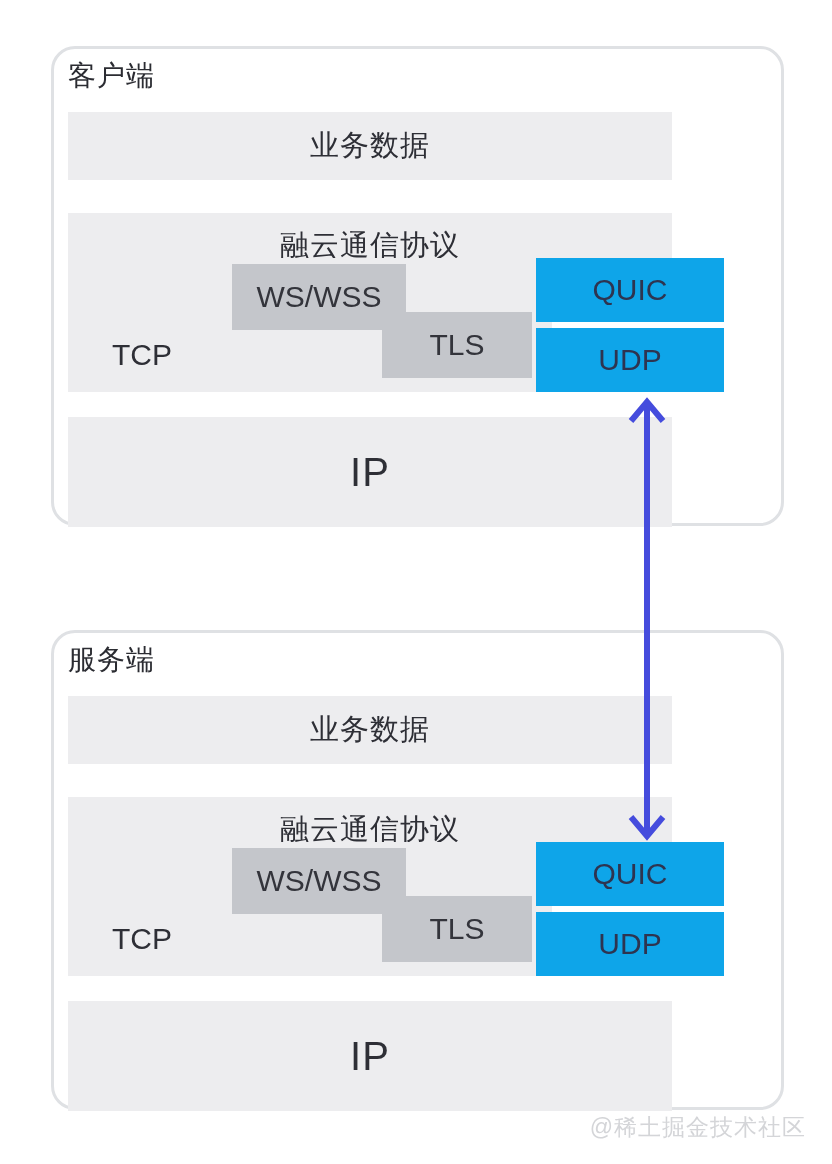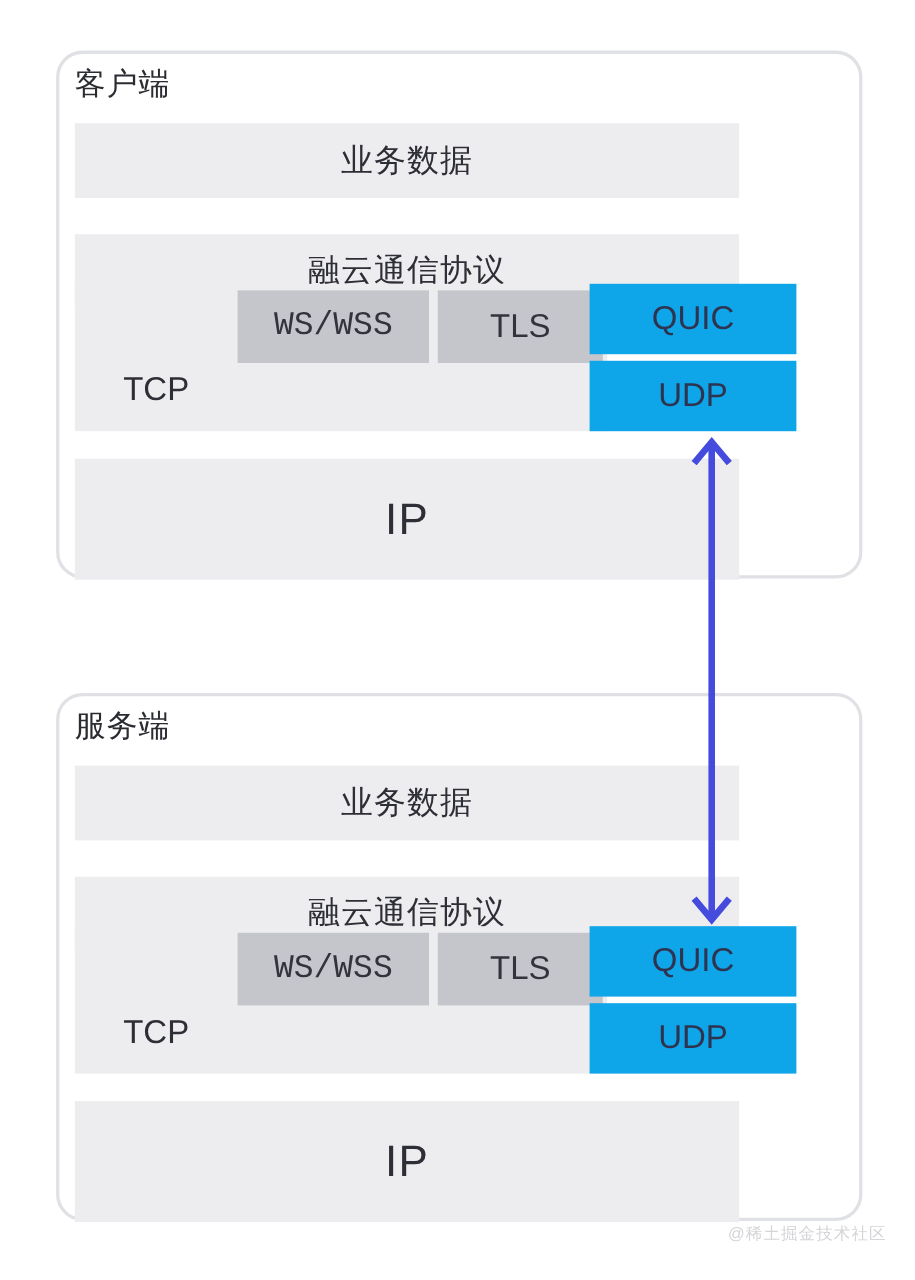--- a/index.html
+++ b/index.html
@@ -80,22 +80,22 @@
     position: absolute;
     top: 6px;
     height: 66px;
     background: #c4c6cb;
     display: flex;
     align-items: center;
     justify-content: center;
     font-size: 30px;
     color: #33343b;
   }
-  .subbox.ws  { left: 148px; width: 174px; font-family: Liberation Mono, monospace; }
-  .subbox.tls { left: 330px; width: 150px; }
+  .subbox.ws  { left: 164px; width: 174px; }
+  .subbox.tls { left: 314px; width: 150px; margin-top: 48px; }
 
   .quicbox, .udpbox {
     position: absolute;
     left: 468px;
     width: 188px;
     height: 64px;
     background: #0ea5e9;
     display: flex;
     align-items: center;
     justify-content: center;
@@ -122,21 +122,21 @@
     color: #2e3038;
     z-index: 6;
     letter-spacing: 1px;
   }
 
   
   .watermark {
     position: absolute;
     right: 26px;
     top: 1112px;
-    font-size: 15px;
+    font-size: 23px;
     color: #d4d5d8;
     letter-spacing: 1px;
     text-shadow: 0 1px 0 #ffffff;
   }
 </style>
 </head>
 <body>
 
 <div class="canvas">
 

